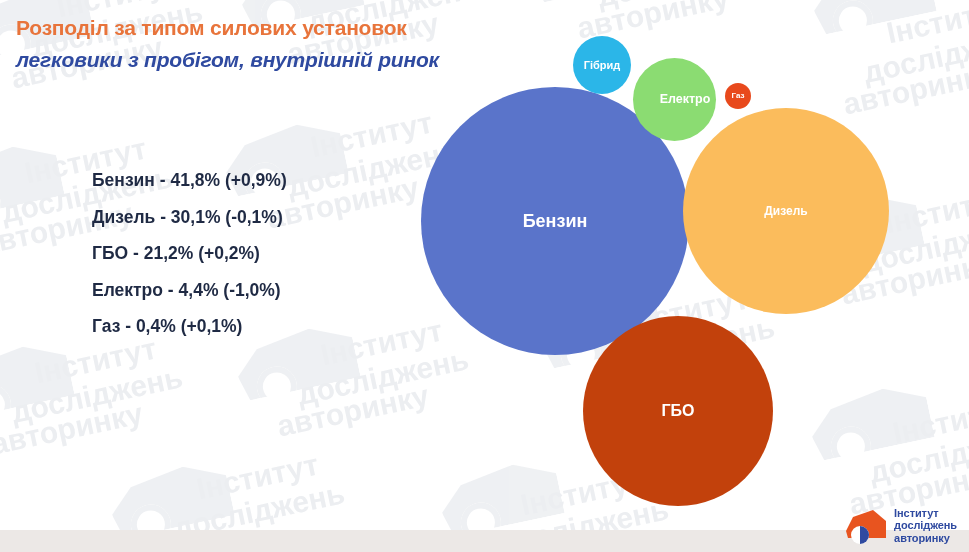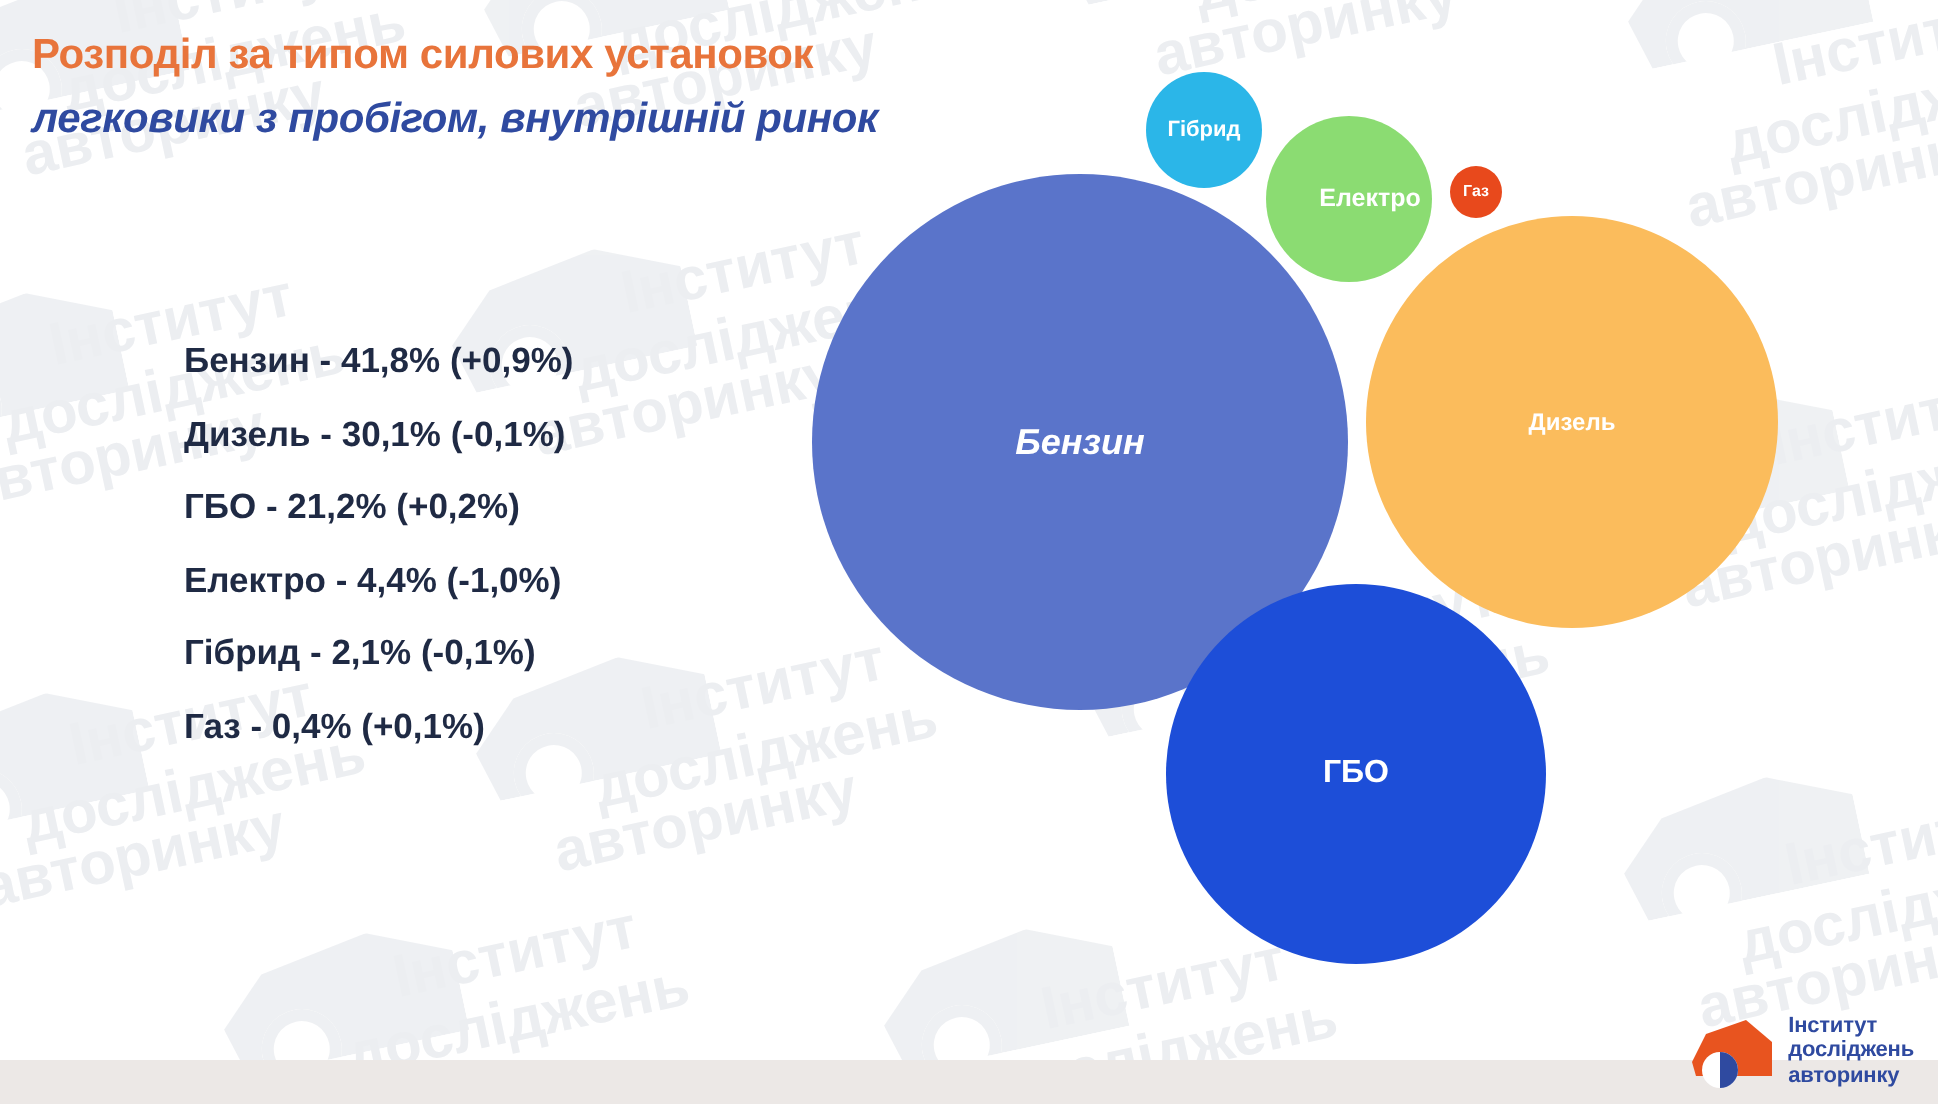--- a/index.html
+++ b/index.html
@@ -235,32 +235,31 @@
   <div class="title-block">
     <div class="title-line-1">Розподіл за типом силових установок</div>
     <div class="title-line-2">легковики з пробігом, внутрішній ринок</div>
   </div>
 
   <div class="legend">
     <div class="legend-item">Бензин - 41,8% (+0,9%)</div>
     <div class="legend-item">Дизель - 30,1% (-0,1%)</div>
     <div class="legend-item">ГБО - 21,2% (+0,2%)</div>
     <div class="legend-item">Електро - 4,4% (-1,0%)</div>
-    <div class="legend-item">Гібрид - 2,1% (-0,1%)</div>
     <div class="legend-item">Газ - 0,4% (+0,1%)</div>
   </div>
 
   <div class="bubble-area">
-      <div class="bubble" style="left: 406px; top: 87px; width: 268px; height: 268px; background: rgb(90, 116, 202); font-style: italic;">
+      <div class="bubble" style="left: 421px; top: 87px; width: 268px; height: 268px; background: rgb(90, 116, 202);">
         <span class="bubble-label" style="font-size: 18px;">Бензин</span>
       </div>
       <div class="bubble" style="left: 683px; top: 108px; width: 206px; height: 206px; background: rgb(251, 188, 92);">
         <span class="bubble-label" style="font-size: 12px;">Дизель</span>
       </div>
-      <div class="bubble" style="left: 583px; top: 292px; width: 190px; height: 190px; background: #1d4ed8;">
+      <div class="bubble" style="left: 583px; top: 316px; width: 190px; height: 190px; background: #c2410c;">
         <span class="bubble-label" style="font-size: 16px;">ГБО</span>
       </div>
       <div class="bubble" style="left: 632.5px; top: 57.5px; width: 83px; height: 83px; background: rgb(139, 220, 114);">
         <span class="bubble-label" style="font-size: 12.5px; padding-left: 22px;">Електро</span>
       </div>
       <div class="bubble" style="left: 573px; top: 36px; width: 58px; height: 58px; background: rgb(43, 182, 232);">
         <span class="bubble-label" style="font-size: 11px;">Гібрид</span>
       </div>
       <div class="bubble" style="left: 725px; top: 83px; width: 26px; height: 26px; background: rgb(232, 73, 28);">
         <span class="bubble-label" style="font-size: 8px;">Газ</span>

